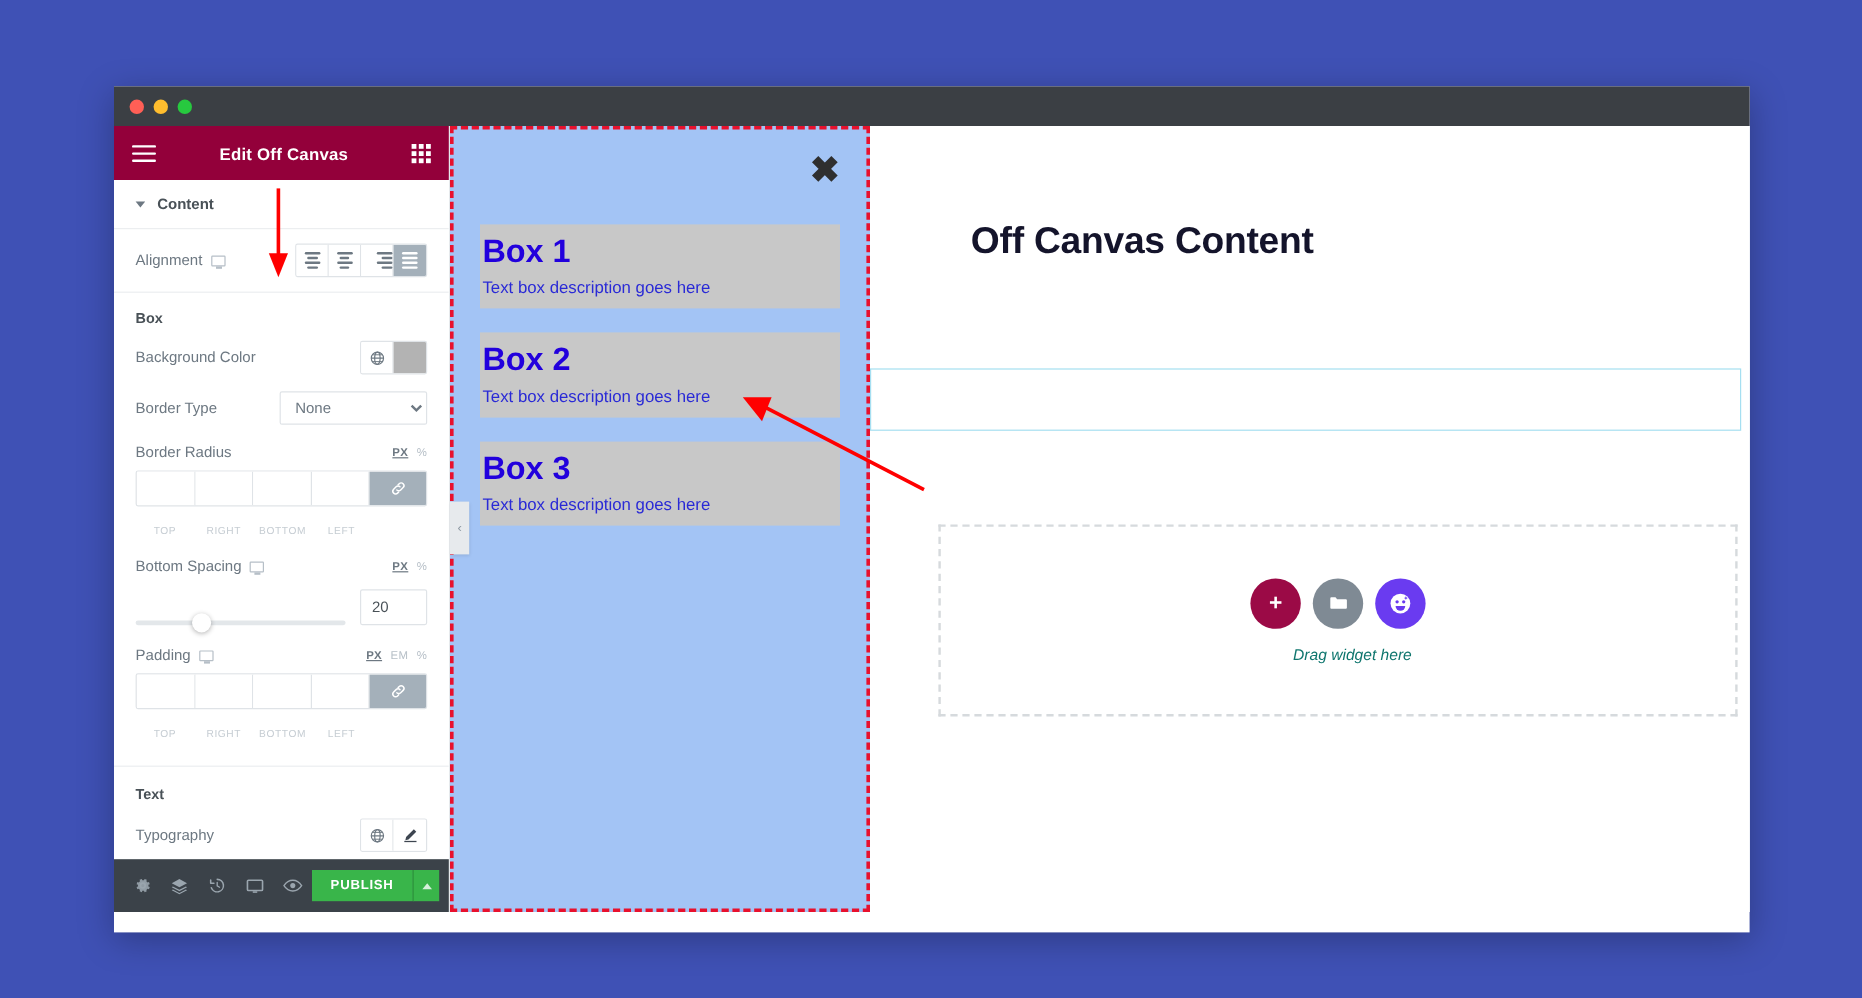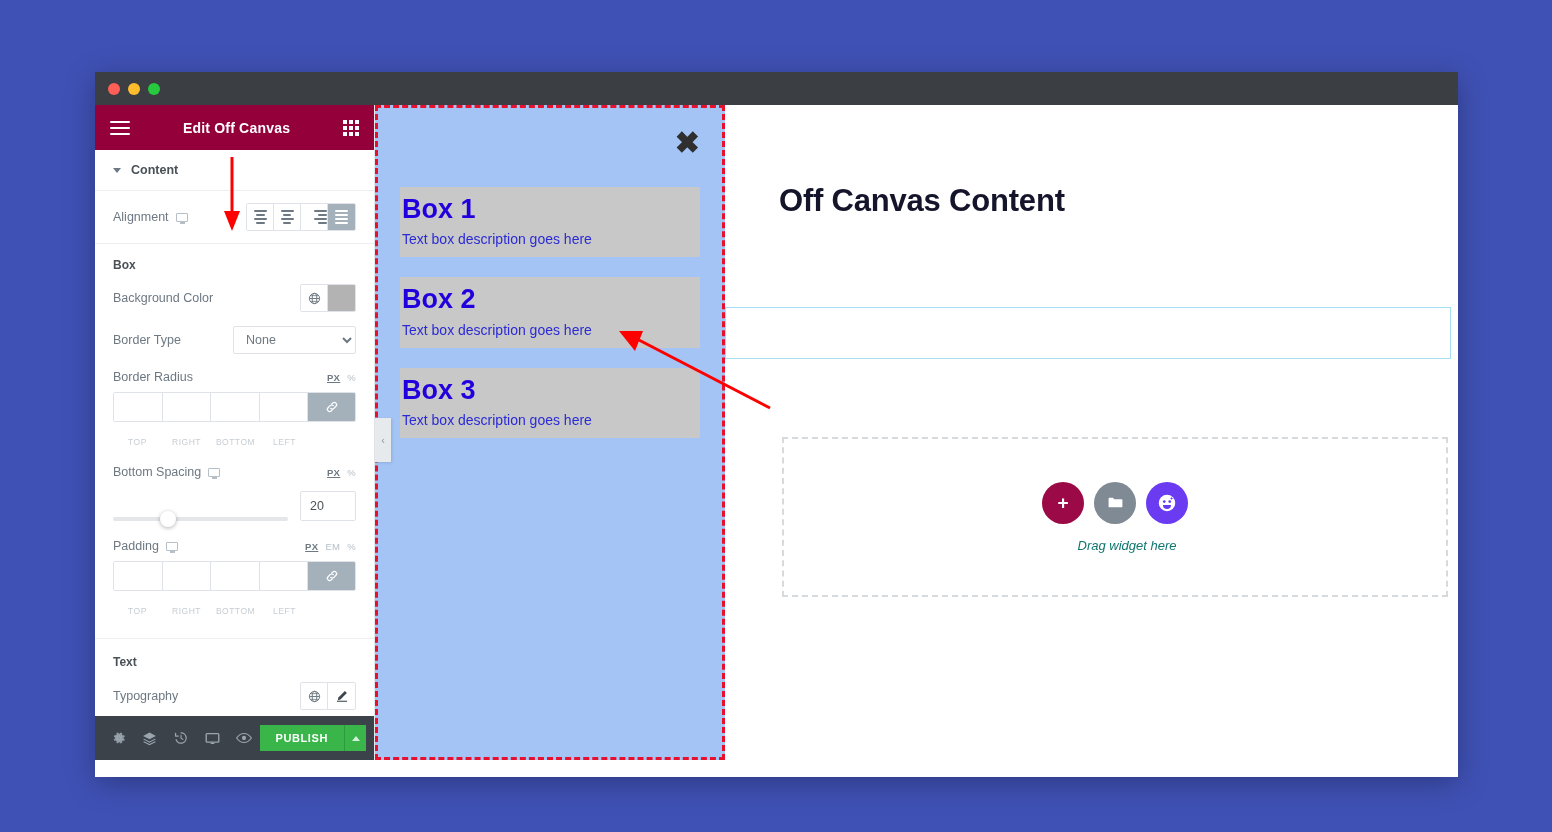--- a/index.html
+++ b/index.html
@@ -241,21 +241,21 @@
   .tbox-title {
     font-size: 27px; color: #2200dd; font-weight: bold;
     padding: 0 2px 8px 2px; line-height: 1.05;
   }
   .tbox-desc { font-size: 14px; color: #2a2ad6; padding: 0 2px; }
 
   
   #page-area { position: absolute; left: 350px; top: 0; right: 0; bottom: 0; background: #fff; }
   #page-heading {
     font-size: 31px; font-weight: bold; color: #14142b;
-    padding: 78px 0 0 54px; letter-spacing: -.2px;
+    padding: 78px 0 0 84px; letter-spacing: -.2px;
   }
   #empty-section {
     position: absolute; left: 0; top: 202px; right: 7px;
     height: 52px; border: 1px solid #a5dff1;
   }
   #dropzone {
     position: absolute; left: 57px; top: 332px; right: 10px;
     height: 160px;
     border: 2px dashed #d6dadd;
     display: flex; flex-direction: column;

